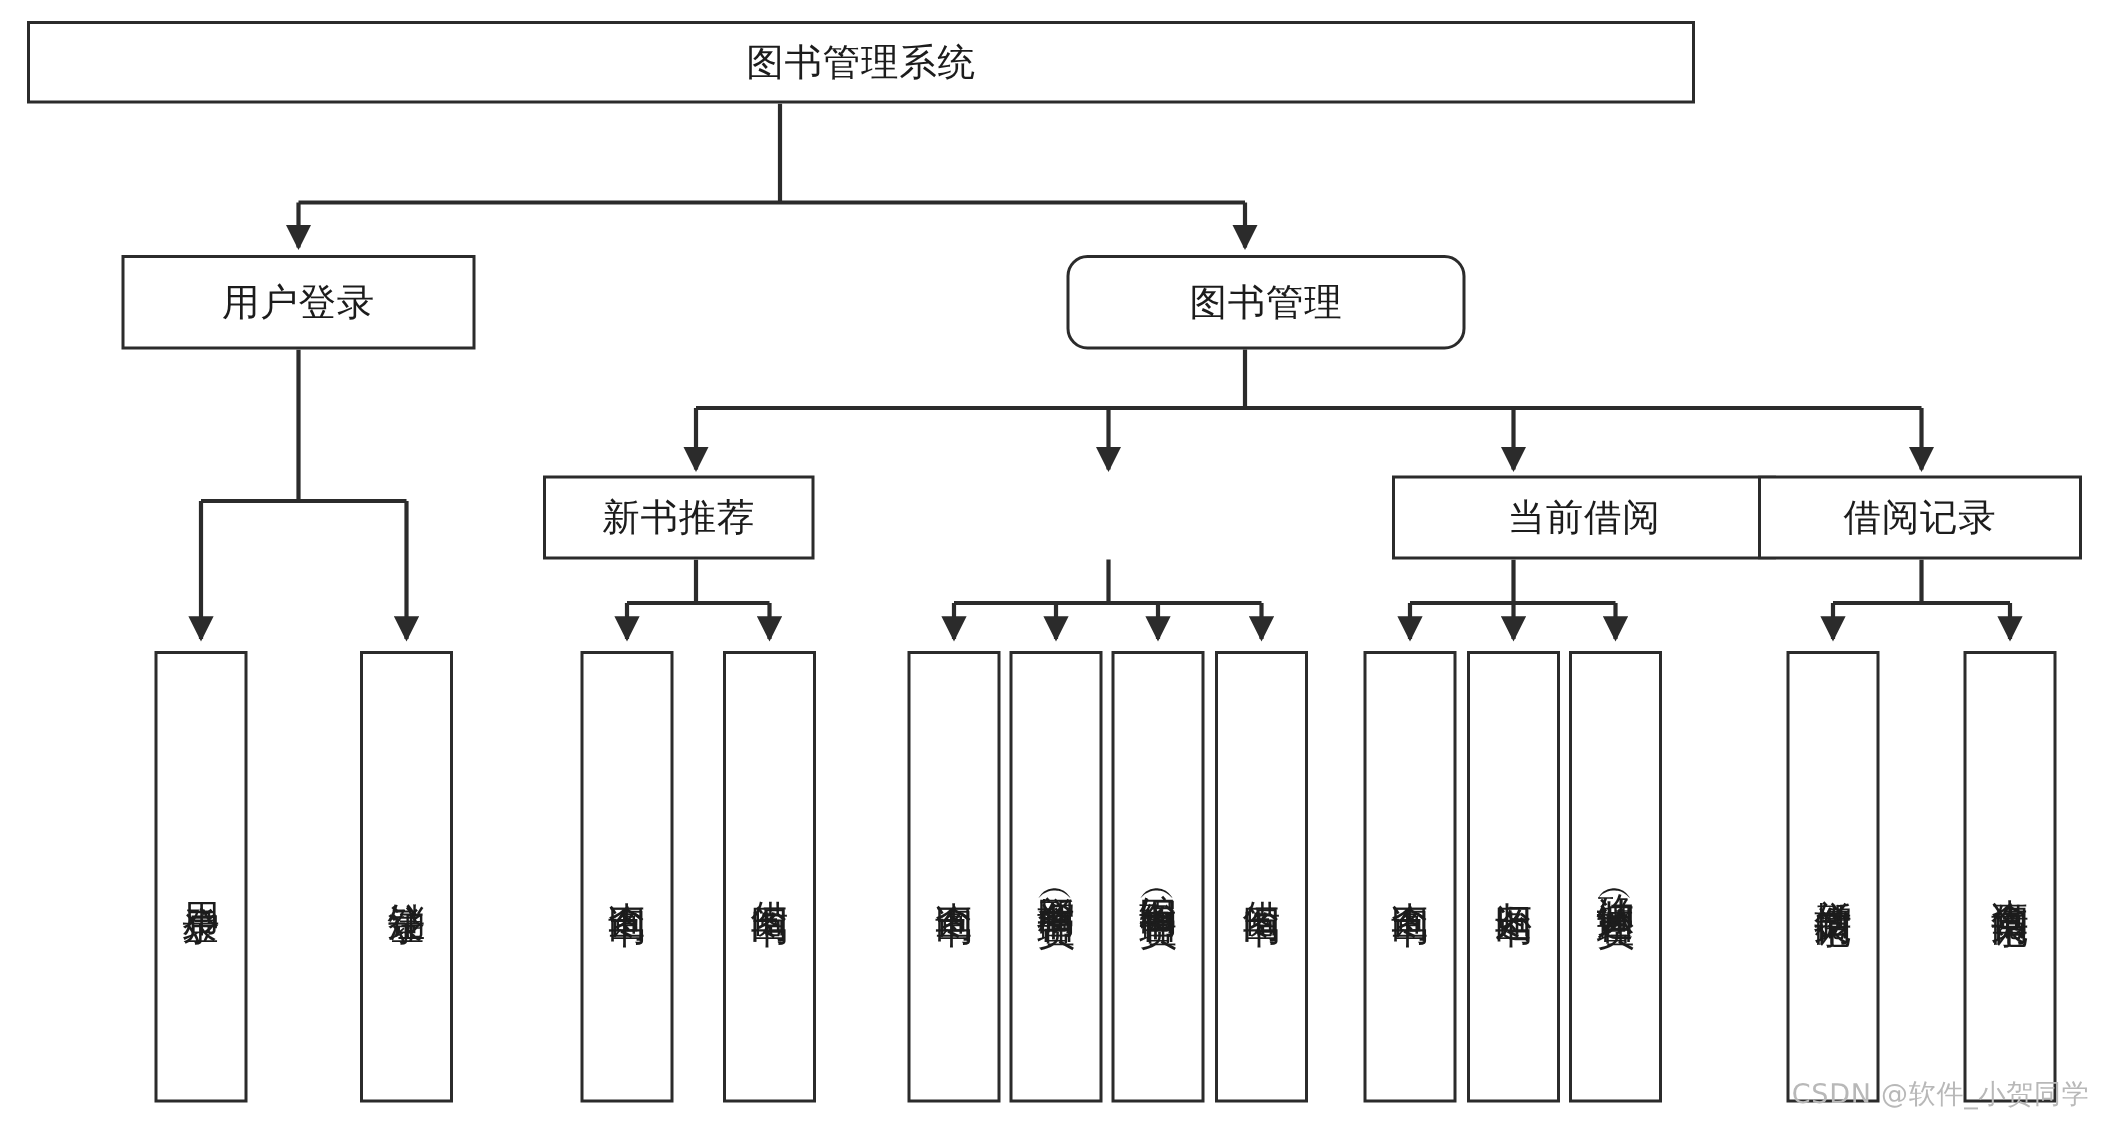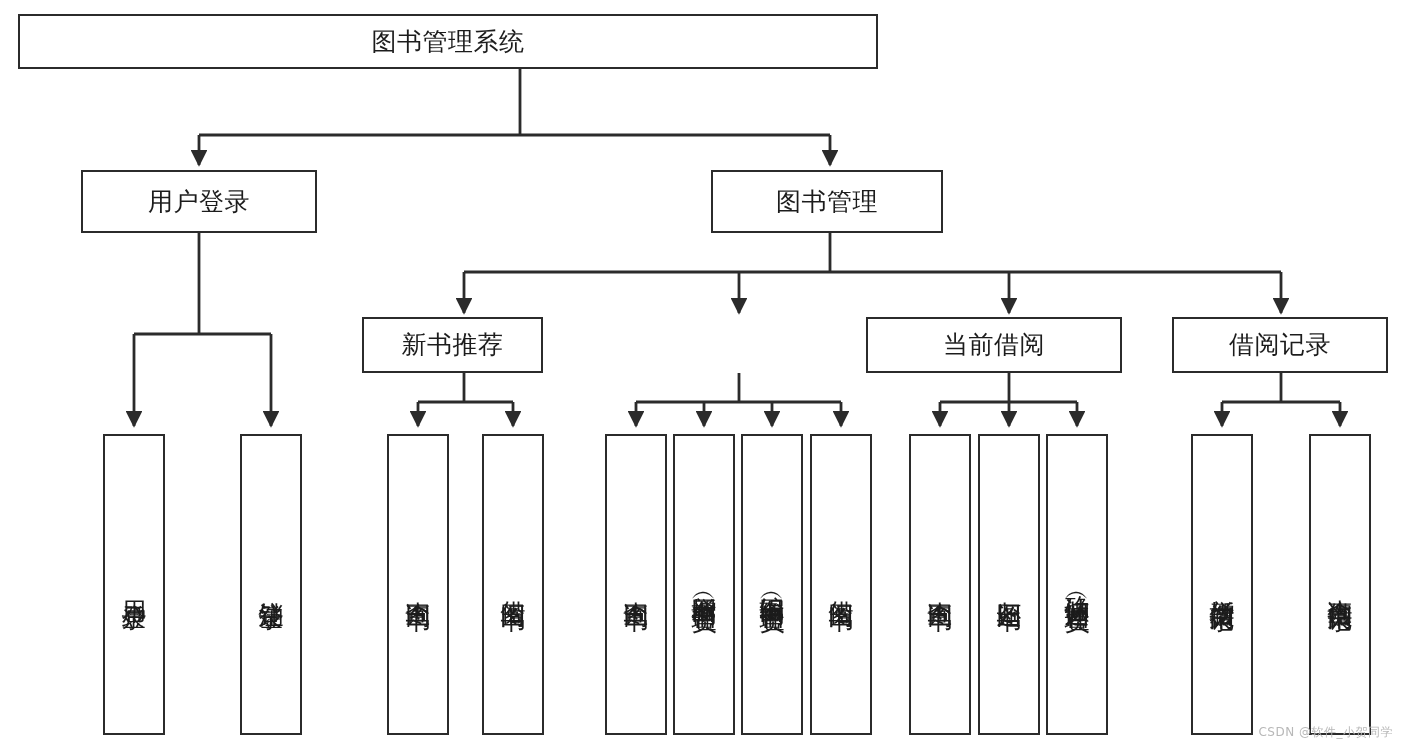--- a/index.html
+++ b/index.html
@@ -60,21 +60,21 @@
     font-size: 25px;
     line-height: 1.0;
     letter-spacing: 2px;
     white-space: nowrap;
     max-height: 260px;
   }
   #watermark {
     position: absolute;
     right: 12px;
     bottom: 6px;
-    font-size: 12px;
+    font-size: 18px;
     color: #b8b8b8;
     letter-spacing: 0.5px;
     white-space: nowrap;
     user-select: none;
   }
 </style>
 </head>
 <body>
 
 <div id="canvas">
@@ -123,35 +123,35 @@
       <path d="M 1009 402 L 1009 426" marker-end="url(#arrow)"></path>
       <path d="M 1077 402 L 1077 426" marker-end="url(#arrow)"></path>
 
       <path d="M 1281 373 L 1281 402"></path>
       <path d="M 1222 402 L 1340 402"></path>
       <path d="M 1222 402 L 1222 426" marker-end="url(#arrow)"></path>
       <path d="M 1340 402 L 1340 426" marker-end="url(#arrow)"></path>
     </g>
   </svg>
 
-  <div class="node h root" style="left:18px; top:14px; width:860px; height:55px;">
+  <div class="node h root" style="left:18px; top:14px; width:1112px; height:55px;">
     <span class="lbl">图书管理系统</span>
   </div>
 
   <div class="node h" style="left:81px; top:170px; width:236px; height:63px;">
     <span class="lbl">用户登录</span>
   </div>
-  <div class="node h" style="left:711px; top:170px; width:232px; height:63px;">
+  <div class="node h" style="left:711px; top:170px; width:266px; height:63px;border-radius:14px;">
     <span class="lbl">图书管理</span>
   </div>
 
   <div class="node h" style="left:362px; top:317px; width:181px; height:56px;align-items:center;">
     <span class="lbl">新书推荐</span>
   </div>
-  <div class="node h" style="left:866px; top:317px; width:256px; height:56px;justify-content:center;">
+  <div class="node h" style="left:928px; top:317px; width:256px; height:56px;justify-content:center;">
     <span class="lbl">当前借阅</span>
   </div>
   <div class="node h" style="left:1172px; top:317px; width:216px; height:56px;">
     <span class="lbl">借阅记录</span>
   </div>
 
   <div class="node v" style="left:103px; top:434px; width:62px; height:301px;">
     <span class="lbl">用户登录</span>
   </div>
   <div class="node v" style="left:240px; top:434px; width:62px; height:301px;">

